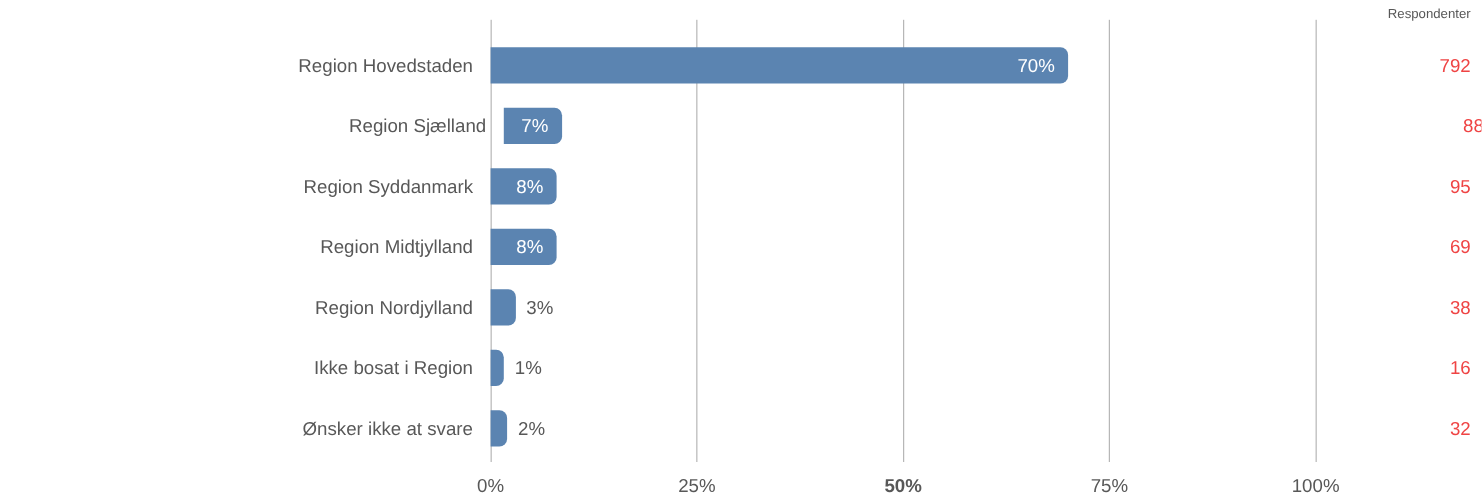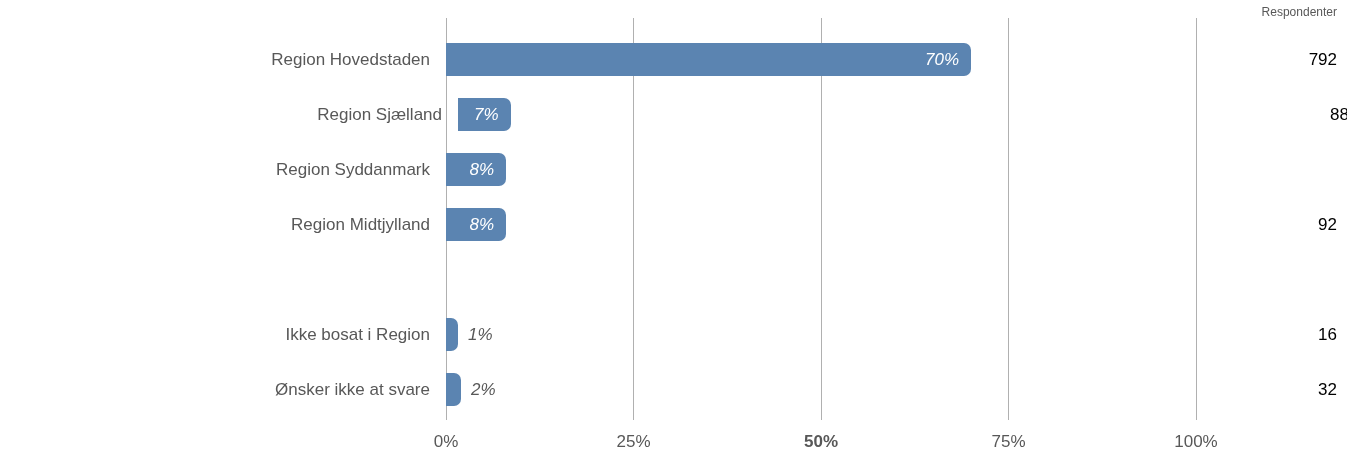--- a/index.html
+++ b/index.html
@@ -61,21 +61,20 @@
     font-size: 17px;
     color: #585858;
     white-space: nowrap;
   }
   .bar-wrap {
     position: absolute;
     left: 446px;
     top: 0;
     height: 55px;
     width: 900px;
-    font-style: italic;
   }
   .bar {
     position: absolute;
     top: 11px;
     left: 0;
     height: 33px;
     background: #5b84b1;
     border-radius: 0 7px 7px 0;
   }
   .bar-value-inside {
@@ -99,21 +98,21 @@
   }
   .resp-value {
     position: absolute;
     right: 10px;
     top: 0;
     width: 200px;
     height: 55px;
     line-height: 55px;
     text-align: right;
     font-size: 17px;
-    color: #000000;
+    color: #ef4444;
   }
 
   
   .resp-header {
     position: absolute;
     right: 10px;
     top: 0;
     width: 240px;
     text-align: right;
     font-size: 12px;
@@ -170,28 +169,37 @@
           <div class="bar-value-inside" style="left: 0px; width: 40.5px;">7%</div>
         </div>
         <div class="resp-value">88</div>
       </div>
       <div class="row" style="top: 142px;">
         <div class="cat-label">Region Syddanmark</div>
         <div class="bar-wrap">
           <div class="bar" style="width: 60px; background: rgb(91, 132, 177);"></div>
           <div class="bar-value-inside" style="left: 0px; width: 48px;">8%</div>
         </div>
+        <div class="resp-value">95</div>
       </div>
       <div class="row" style="top: 197px;">
         <div class="cat-label">Region Midtjylland</div>
         <div class="bar-wrap">
           <div class="bar" style="width: 60px; background: rgb(91, 132, 177);"></div>
           <div class="bar-value-inside" style="left: 0px; width: 48px;">8%</div>
         </div>
-        <div class="resp-value">92</div>
+        <div class="resp-value">69</div>
+      </div>
+      <div class="row" style="top: 252px;">
+        <div class="cat-label">Region Nordjylland</div>
+        <div class="bar-wrap">
+          <div class="bar" style="width: 22.5px; background: rgb(91, 132, 177);"></div>
+          <div class="bar-value-outside" style="left: 32.5px;">3%</div>
+        </div>
+        <div class="resp-value">38</div>
       </div>
       <div class="row" style="top: 307px;">
         <div class="cat-label">Ikke bosat i Region</div>
         <div class="bar-wrap">
           <div class="bar" style="width: 12px; background: rgb(91, 132, 177);"></div>
           <div class="bar-value-outside" style="left: 22px;">1%</div>
         </div>
         <div class="resp-value">16</div>
       </div>
       <div class="row" style="top: 362px;">

